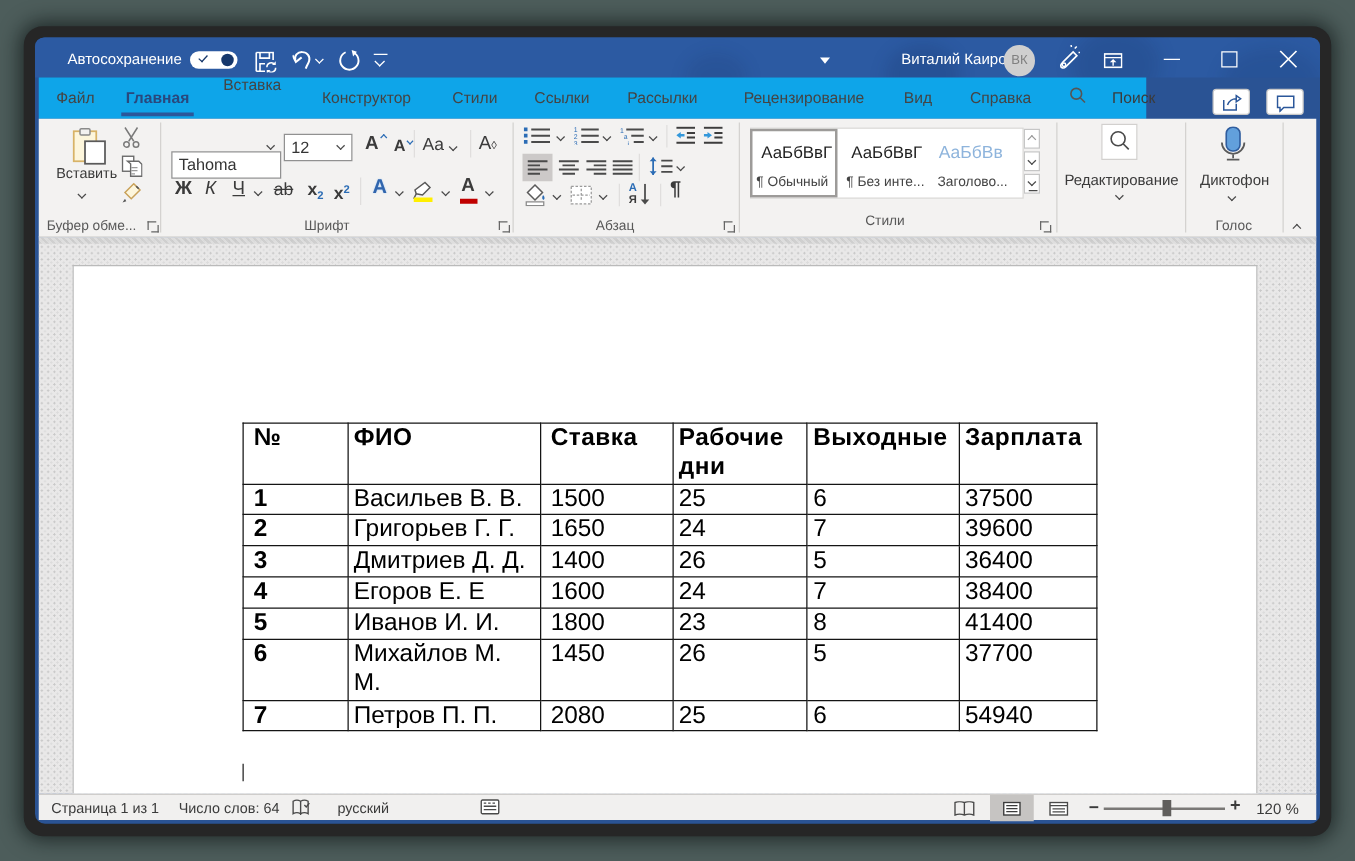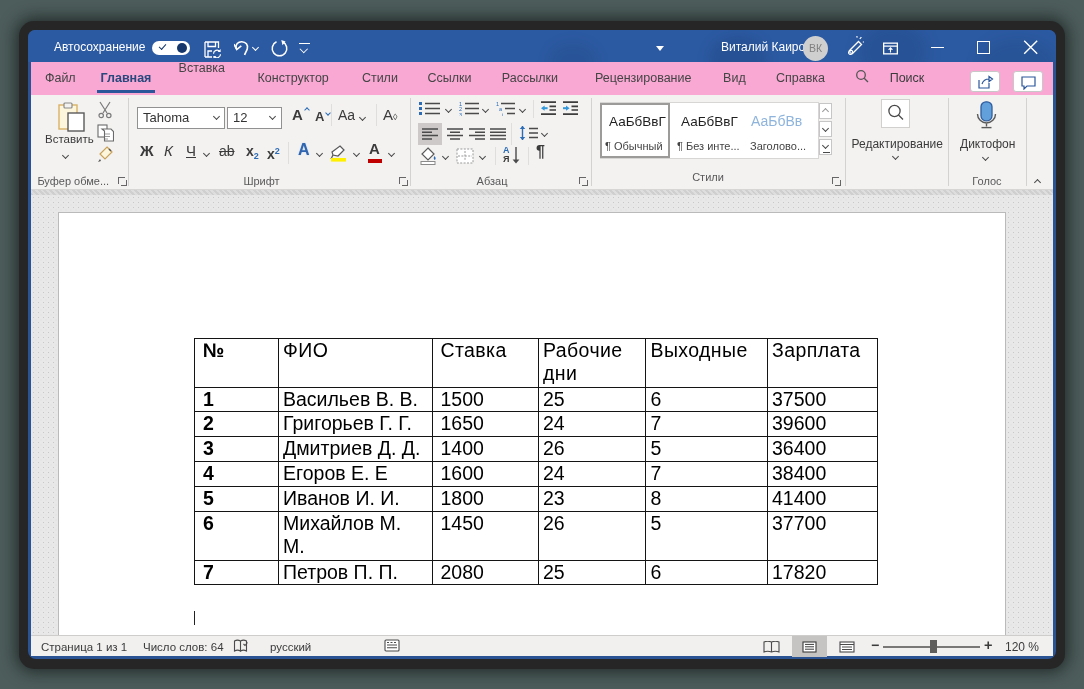--- a/index.html
+++ b/index.html
@@ -1,20 +1,20 @@
 <!DOCTYPE html>
 <html><head><meta charset="utf-8">
 <style>
 *{margin:0;padding:0;box-sizing:border-box}
 html,body{width:1084px;height:689px;overflow:hidden;background:#4d5d5b;font-family:"Liberation Sans",sans-serif}
 .ab{position:absolute}
 #frame{left:19px;top:21px;width:1046px;height:648px;border-radius:15px;background:#262626;box-shadow:0 0 16px 3px rgba(8,14,14,.65)}
 #winb{left:28px;top:30px;width:1028px;height:629px;border-radius:8px;background:#2a5394}
 #titlebar{left:28px;top:30px;width:1028px;height:32px;border-radius:7px 7px 0 0;background:#2c5aa2;overflow:hidden}
-#tabs{left:31px;top:62px;width:1022px;height:33px;background:#f9a8d4}
+#tabs{left:31px;top:62px;width:886px;height:33px;background:#0ea5e9}
 #ribbon{left:31px;top:95px;width:1022px;height:95px;background:#f3f2f1;border-bottom:1px solid #d8d6d4}
 #doc{left:31px;top:190px;width:1022px;height:445px;background:#e9e8e8;overflow:hidden}
 #dots{left:0;top:0;width:1022px;height:445px;background-image:radial-gradient(circle,#c8c8c8 .8px,rgba(0,0,0,0) .95px),radial-gradient(circle,#dcdcdc .8px,rgba(0,0,0,0) .95px);background-size:5px 5px;background-position:0 0,2.5px 2.5px}
 #docshadow{left:0;top:0;width:1022px;height:5px;background:repeating-linear-gradient(45deg,#cbcbcb 0 2px,#dcdcdc 2px 4px);opacity:.85}
 #page{left:27px;top:22px;width:948px;height:423px;background:#fff;border:1px solid #bababa;border-bottom:none}
 #status{left:31px;top:635px;width:1022px;height:21px;background:#f1f0ef;border-top:1px solid #cfcdcb}
 .t{position:absolute;white-space:nowrap}
 
 .tw{color:#fff;font-size:12px;line-height:12px}
 .cv{position:absolute;width:5px;height:5px;border-right:1.4px solid #494949;border-bottom:1.4px solid #494949;transform:rotate(45deg)}
@@ -25,21 +25,21 @@
 .sep{position:absolute;width:1px;background:#d4d2d0}
 .glabel{position:absolute;font-size:11px;color:#595959;line-height:11px;transform:translateX(-50%)}
 .dlg{position:absolute;width:9px;height:9px}
 .dlg:before{content:"";position:absolute;left:0;top:0;width:6px;height:6px;border-left:1.2px solid #666;border-top:1.2px solid #666}
 .dlg:after{content:"";position:absolute;right:0;bottom:0;width:5px;height:5px;border-right:1.4px solid #666;border-bottom:1.4px solid #666}
 .ric{position:absolute;font-size:12px;color:#3b3b3b;line-height:13px}
 .combo{position:absolute;height:22px;background:#fff;border:1px solid #919191;font-size:13px;color:#333;line-height:20px;padding-left:5px}
 
 #wtable{position:absolute;left:162.5px;top:148px;border-collapse:collapse;table-layout:fixed;font-size:19.5px;color:#000}
 #wtable td{border:1px solid #141414;vertical-align:top;padding:0 0 0 4.5px;line-height:23px;overflow:hidden}
-#wtable td.b{font-weight:normal;letter-spacing:.4px}
+#wtable td.b{font-weight:bold;letter-spacing:.4px}
 #wtable td:nth-child(3){padding-left:7.5px}
 #wtable td.n{font-weight:bold;padding-left:8.5px}
 
 .st{position:absolute;font-size:11.5px;color:#3b3b3b;line-height:12px}
 </style></head>
 <body>
 <div class="ab" id="frame"></div>
 <div class="ab" id="winb"></div>
 
 <div class="ab" id="titlebar">
@@ -155,21 +155,21 @@
     <path d="M8 10 h5 M8 12.5 h5 M8 15 h3" stroke="#9a9a9a" stroke-width="1"></path>
   </svg>
   <svg class="ab" style="left:66px;top:51px" width="17" height="17" viewBox="0 0 17 17">
     <path d="M10 1 l5 5 -7 7 -5-5 z" fill="#fdf6dc" stroke="#c9a25a" stroke-width="1.2"></path>
     <path d="M3 13 l-2 3 3-1 z" fill="#555"></path>
     <path d="M12 3 l2 2" stroke="#555" stroke-width="1.4"></path>
   </svg>
   <span class="glabel" style="left:6.4px;top:81px;transform:none">Буфер обме...</span>
   <div class="dlg" style="left:87px;top:82px"></div>
 
-  <div class="combo" style="left:106px;top:12px;width:88px">Tahoma</div>
+  <div class="combo" style="left:106px;top:26px;width:88px">Tahoma</div>
   <div class="cv" style="left:183px;top:19px"></div>
   <div class="combo" style="left:196px;top:12px;width:55px">12</div>
   <div class="cv" style="left:239px;top:19px"></div>
   <span class="ric" style="left:261px;top:13px;font-size:15px;font-weight:bold;color:#3b3b3b">А</span>
     <div class="cv" style="left:273.5px;top:13px;width:4px;height:4px;border-width:1.6px;border-color:#2b6cb5;transform:rotate(225deg)"></div>
   <span class="ric" style="left:284px;top:15px;font-size:13px;font-weight:bold;color:#3b3b3b">А</span>
     <div class="cv" style="left:295px;top:16px;width:4px;height:4px;border-width:1.6px;border-color:#2b6cb5"></div>
   <div class="sep" style="left:299.5px;top:9px;height:22px;background:#e0dedd"></div>
     <div class="sep" style="left:345px;top:9px;height:22px;background:#e0dedd"></div>
     <span class="ric" style="left:307px;top:14px;font-size:14px">Aa</span>
@@ -384,21 +384,21 @@
           <td>26</td>
           <td>5</td>
           <td>37700</td>
         </tr>
     <tr style="height:24px">
           <td class="n">7</td>
           <td>Петров П. П.</td>
           <td>2080</td>
           <td>25</td>
           <td>6</td>
-          <td>17820</td>
+          <td>54940</td>
         </tr>
   </tbody>
     </table>
   <div class="ab" style="left:162.5px;top:421px;width:1.4px;height:14px;background:#222"></div>
 </div>
 
 <div class="ab" id="status">
   <span class="st" style="left:10px;top:5px">Страница 1 из 1</span>
   <span class="st" style="left:112px;top:5px">Число слов: 64</span>
   <svg class="ab" style="left:202px;top:3px" width="17" height="14" viewBox="0 0 16 14">

